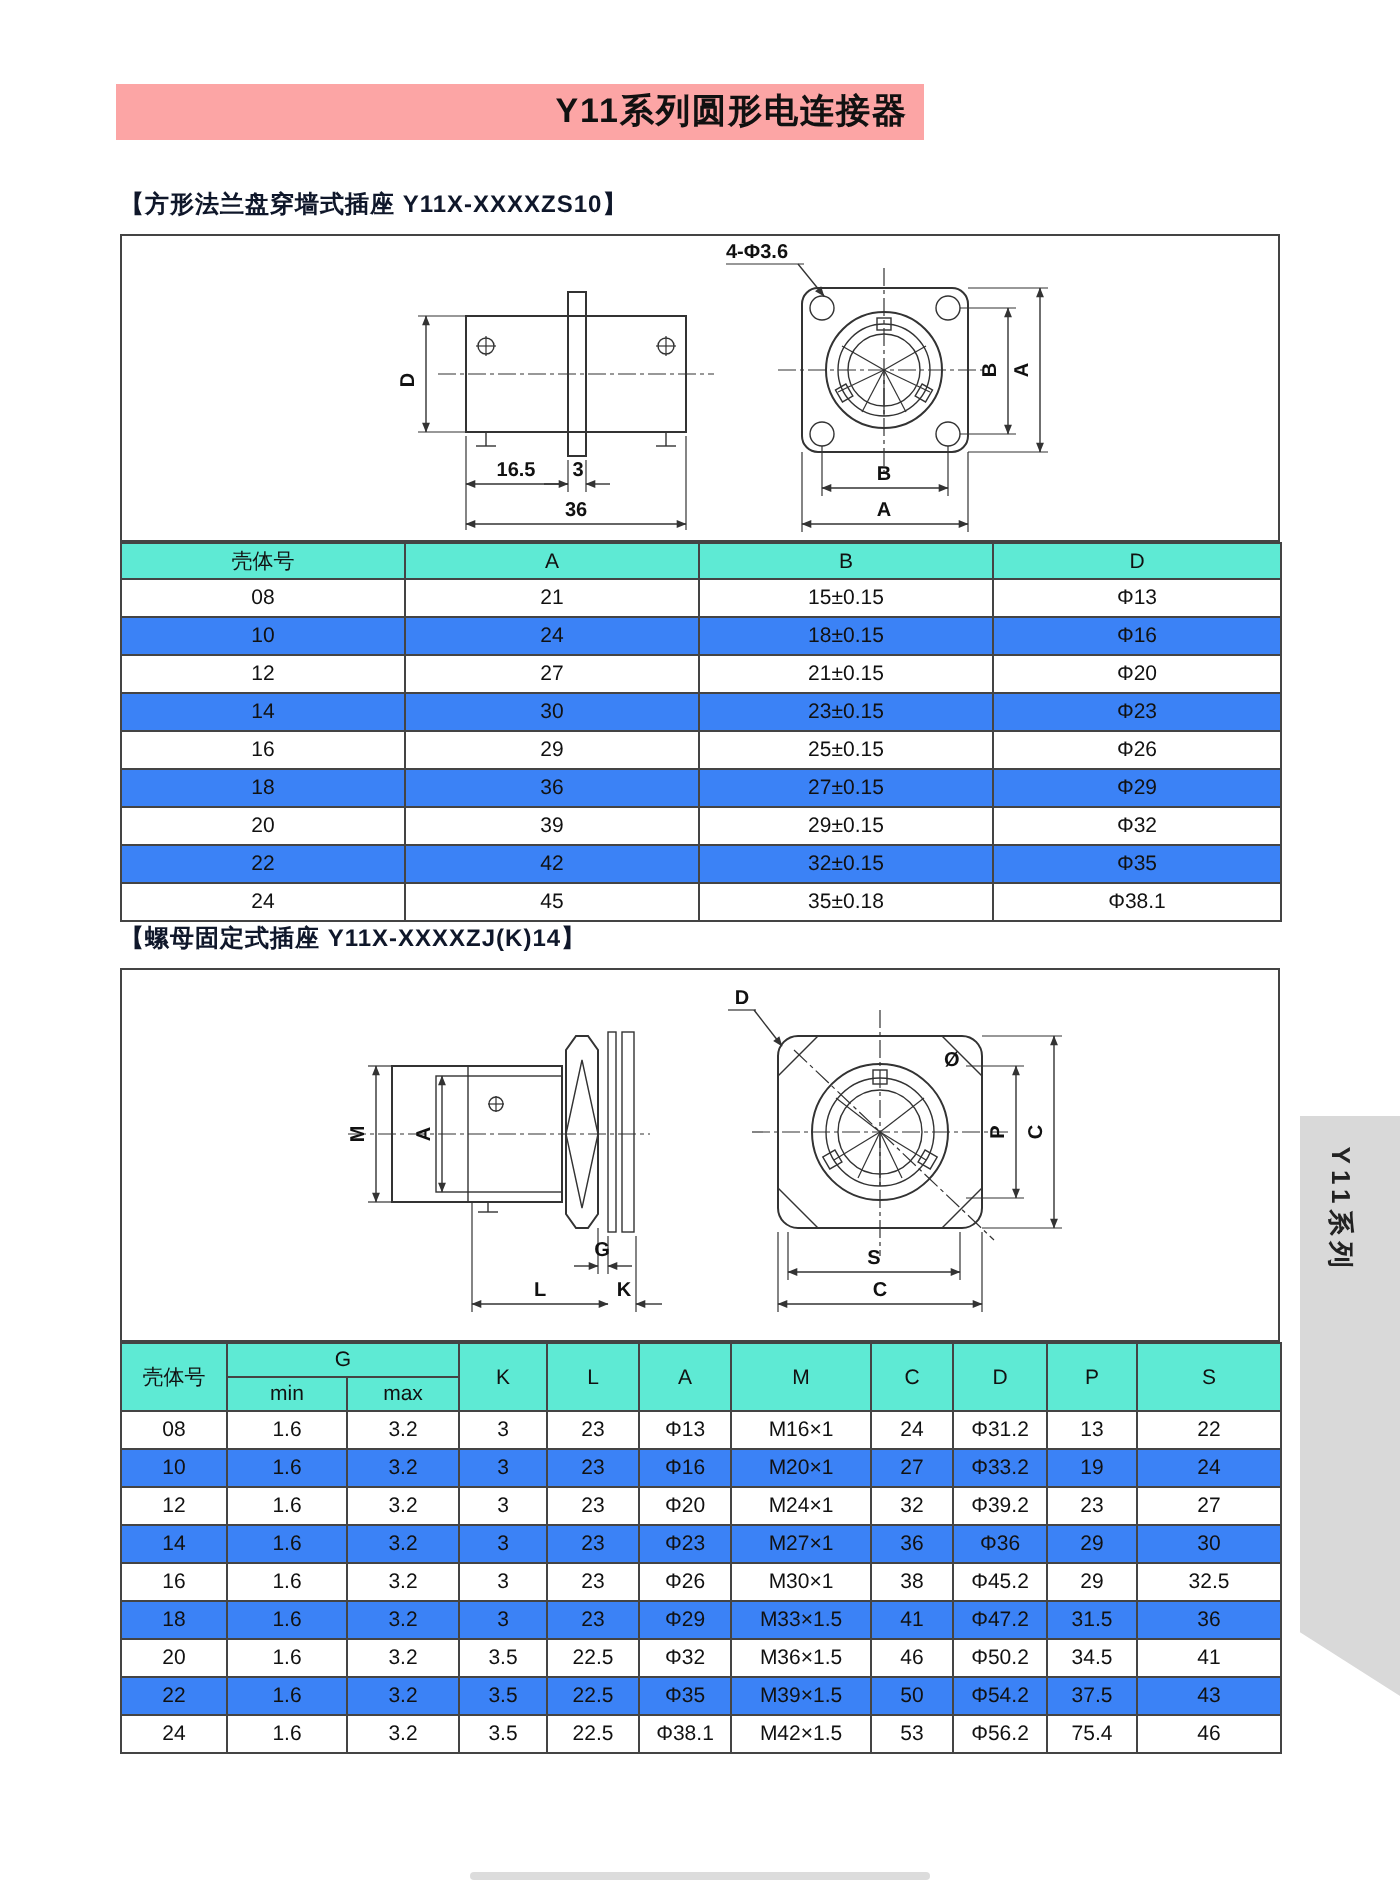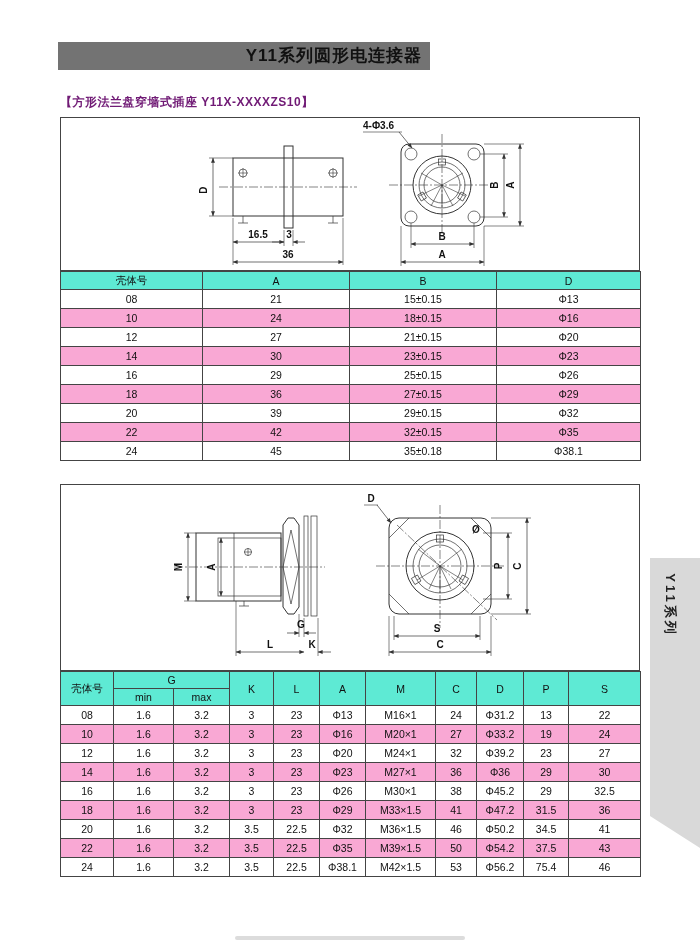--- a/index.html
+++ b/index.html
@@ -1,42 +1,42 @@
 <!DOCTYPE html>
 <html><head>
 <meta charset="utf-8">
 <style>
   html,body{margin:0;padding:0;background:#fff;}
   body{font-family:"Liberation Sans","DejaVu Sans",sans-serif;color:#1a1a1a;}
   #page{position:relative;width:700px;height:943px;background:#ffffff;overflow:hidden;}
 
   
-  .banner{position:absolute;left:58px;top:42px;width:372px;height:28px;background:#737373;}
+  .banner{position:absolute;left:58px;top:42px;width:404px;height:28px;background:#fca5a5;}
   .banner .t{position:absolute;right:8px;top:0;line-height:28px;font-size:17px;font-weight:bold;letter-spacing:1px;color:#111;}
 
   
-  .sec-h{position:absolute;left:60px;font-size:12px;font-weight:bold;color:#701a75;letter-spacing:0.5px;}
+  .sec-h{position:absolute;left:60px;font-size:12px;font-weight:bold;color:#0f172a;letter-spacing:0.5px;}
 
   
   .draw-box{position:absolute;left:60px;width:578px;border:1px solid #444;background:#fff;}
   #draw1{top:117px;height:152px;}
   #draw2{top:484px;height:185px;}
   svg{display:block;}
   svg text{fill:#111;font-size:10px;font-weight:bold;font-family:"Liberation Sans","DejaVu Sans",sans-serif;}
   .ol{stroke:#333;stroke-width:1;fill:none;}
   .thin{stroke:#333;stroke-width:0.7;fill:none;}
   .el{stroke:#333;stroke-width:0.6;}
   .dl{stroke:#333;stroke-width:0.7;}
   .cl{stroke:#333;stroke-width:0.6;stroke-dasharray:9 2 2 2;fill:none;}
 
   
   table{border-collapse:collapse;table-layout:fixed;width:580px;font-size:10.5px;color:#111;}
   th,td{border:1px solid #444;text-align:center;vertical-align:middle;padding:0;height:18px;font-weight:normal;overflow:hidden;white-space:nowrap;}
   thead th{background:#5eead4;height:17px;}
-  tr.alt td{background:#f9a8d4;}
+  tr.alt td{background:#3b82f6;}
   #table1-wrap{position:absolute;left:60px;top:271px;}
   #table2-wrap{position:absolute;left:60px;top:671px;}
   #table2-wrap thead th{height:16px;}
 
   
   .side-tab{position:absolute;left:650px;top:558px;width:50px;height:290px;background:#d9d9d9;
             clip-path:polygon(0 0,100% 0,100% 100%,0 89%);}
   .side-tab .txt{position:absolute;left:-25px;top:38px;width:90px;text-align:center;
                  font-size:13px;font-weight:bold;color:#222;letter-spacing:3px;
                  transform:rotate(90deg);}
@@ -215,20 +215,21 @@
           <tr>
             <td>24</td>
             <td>45</td>
             <td>35±0.18</td>
             <td>Φ38.1</td>
           </tr>
         </tbody>
     </table>
   </div>
 
+  <div class="sec-h" style="top:461px;">【螺母固定式插座 Y11X-XXXXZJ(K)14】</div>
 
   <div id="draw2" class="draw-box">
     <svg width="578" height="185" viewBox="0 0 578 185">
       <defs>
         <marker id="ar2" viewBox="0 0 10 10" refX="9.5" refY="5" markerWidth="9" markerHeight="7" orient="auto-start-reverse">
           <path d="M0,1 L10,5 L0,9 z" fill="#333"></path>
         </marker>
       </defs>
 
       <line class="cl" x1="113" y1="82" x2="264" y2="82"></line>

